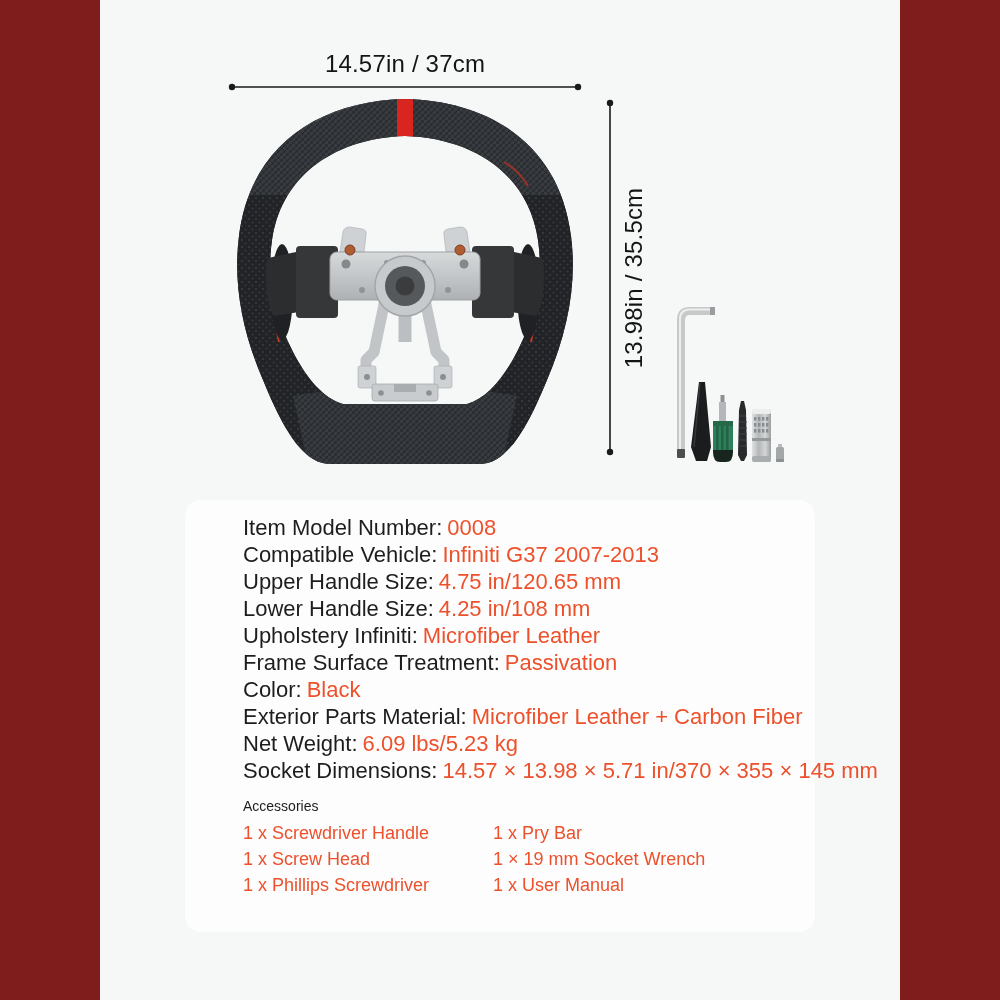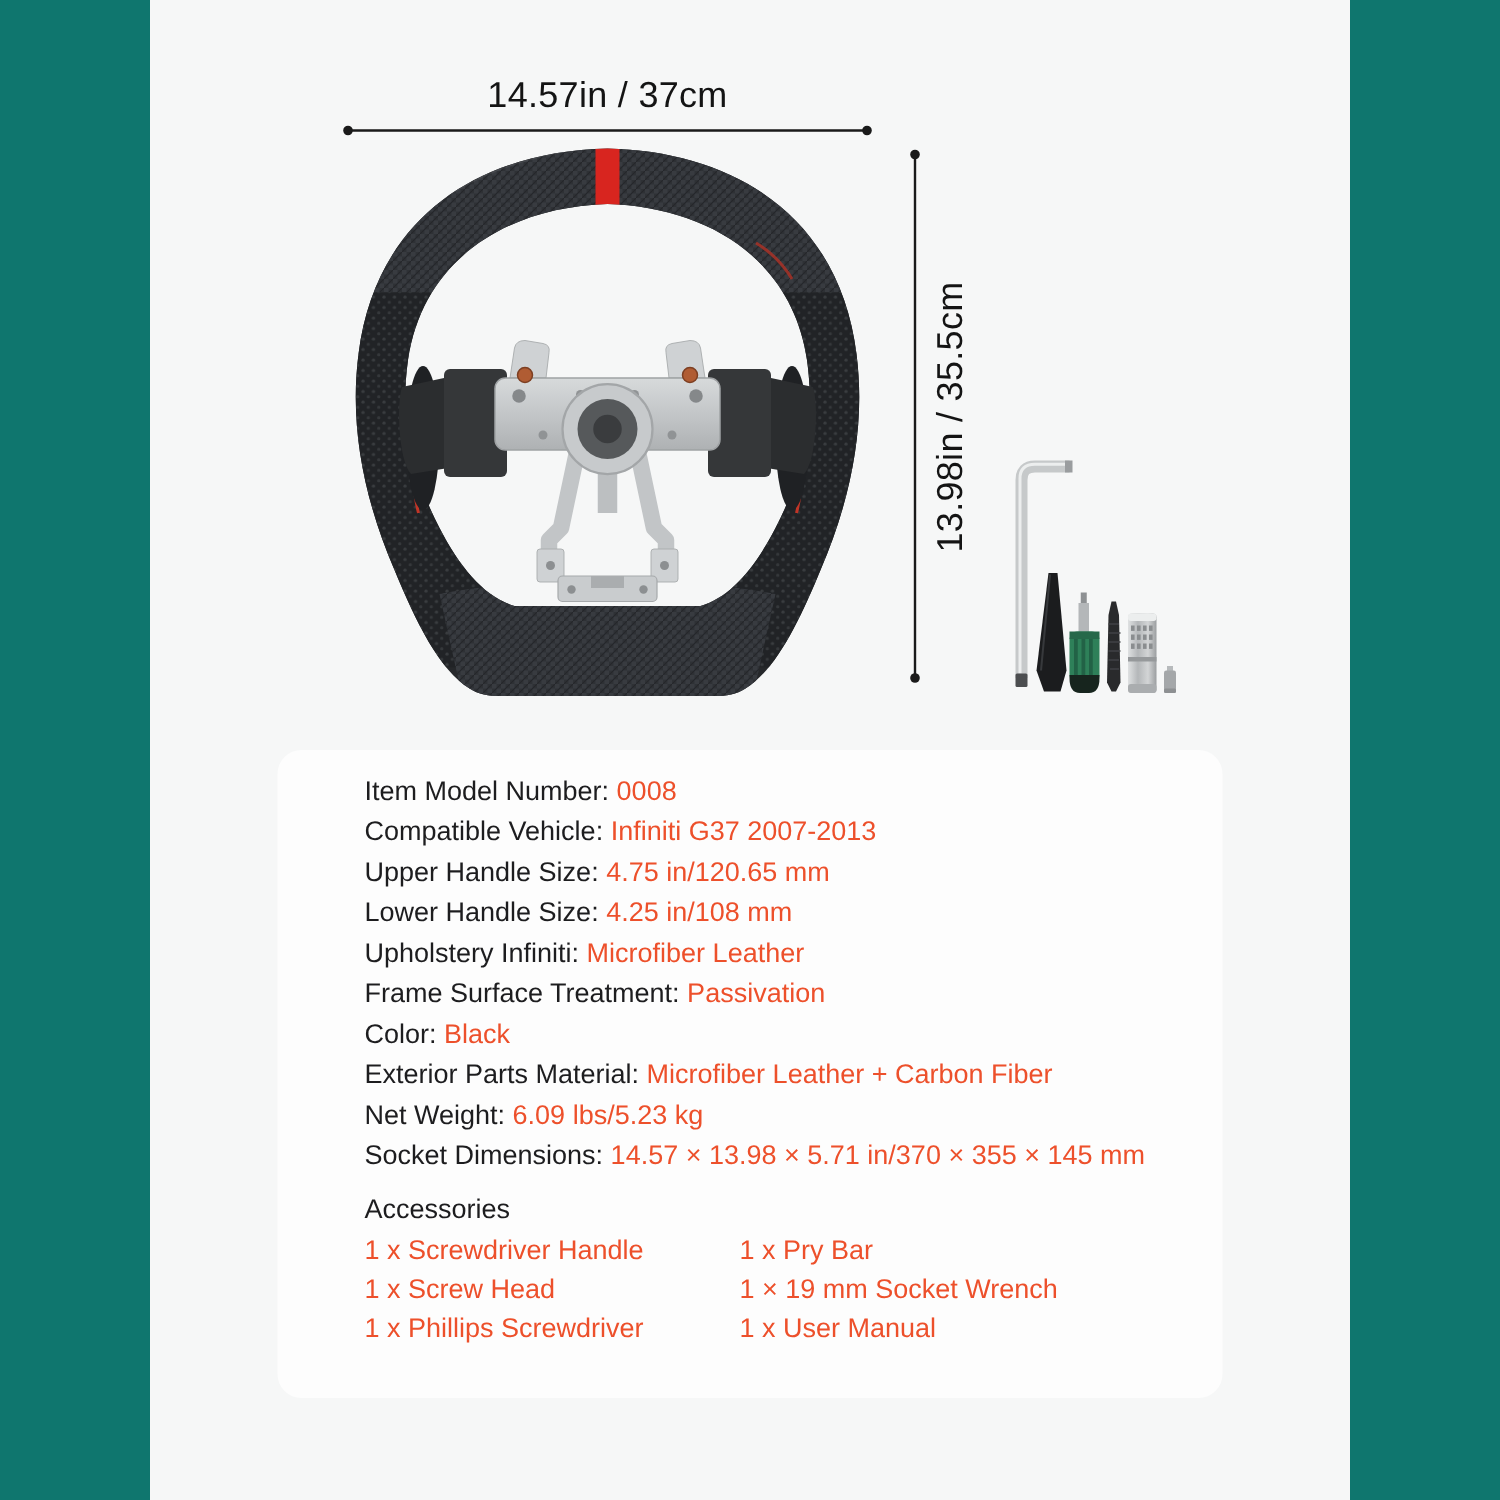--- a/index.html
+++ b/index.html
@@ -1,30 +1,30 @@
 <!DOCTYPE html>
 <html><head>
 <meta charset="utf-8">
 <style>
   html,body{margin:0;padding:0;background:#ffffff;}
-  .page{position:relative;width:1000px;height:1000px;background:#0f766e;overflow:hidden;
+  .page{position:relative;width:1000px;height:1000px;background:#7f1d1d;overflow:hidden;
         font-family:"Liberation Sans",sans-serif;}
   .stage{position:absolute;left:100px;top:0;width:800px;height:1000px;background:#f6f7f7;}
   .photo-svg{position:absolute;left:0;top:0;display:block;}
   .dim-label{position:absolute;color:#141414;font-size:24px;letter-spacing:.2px;}
   .dim-w{left:155px;top:50px;width:300px;text-align:center;}
   .dim-h{left:374px;top:263px;width:320px;height:30px;line-height:30px;text-align:center;
          transform:rotate(-90deg);}
   .spec-panel{position:absolute;left:85px;top:500px;width:630px;height:432px;
               background:#fdfdfd;border-radius:16px;}
   .spec-list{padding:14px 16px 0 58px;}
-  .spec-row{font-size:18px;line-height:27px;color:#1d1d1f;white-space:nowrap;}
+  .spec-row{font-size:22px;line-height:27px;color:#1d1d1f;white-space:nowrap;}
   .spec-row .lab{color:#1d1d1f;}
   .spec-row .val{color:#ed502b;margin-left:5px;}
-  .acc-title{padding-left:58px;margin-top:9px;font-size:18px;line-height:27px;color:#1d1d1f;}
+  .acc-title{padding-left:58px;margin-top:9px;font-size:14px;line-height:27px;color:#1d1d1f;}
   .acc-grid{padding-left:58px;display:grid;grid-template-columns:250px auto;}
   .acc-item{font-size:18px;line-height:26px;font-weight:normal;color:#ed502b;white-space:nowrap;}
 </style>
 </head>
 <body>
 
 <div class="page">
   <div class="stage">
 
     <svg class="photo-svg" width="800" height="500" viewBox="0 0 800 500">

